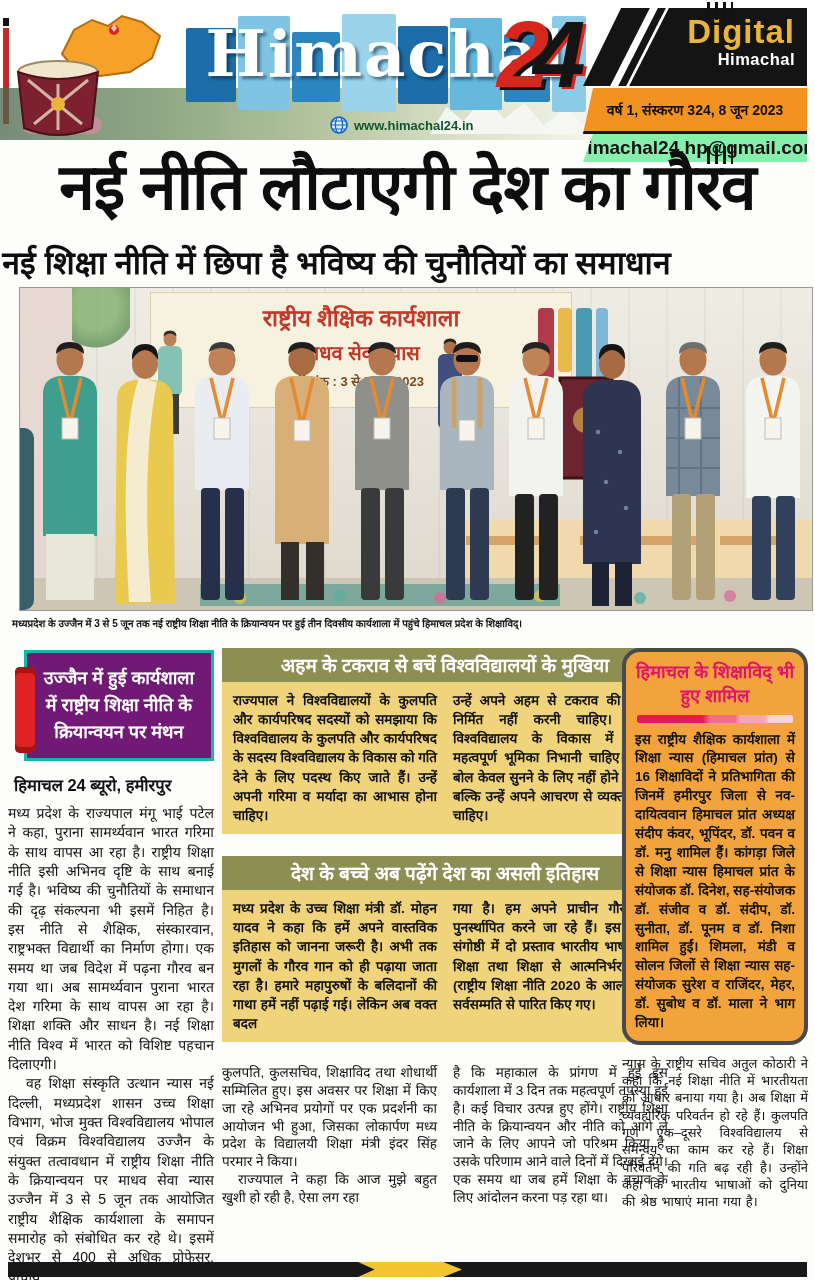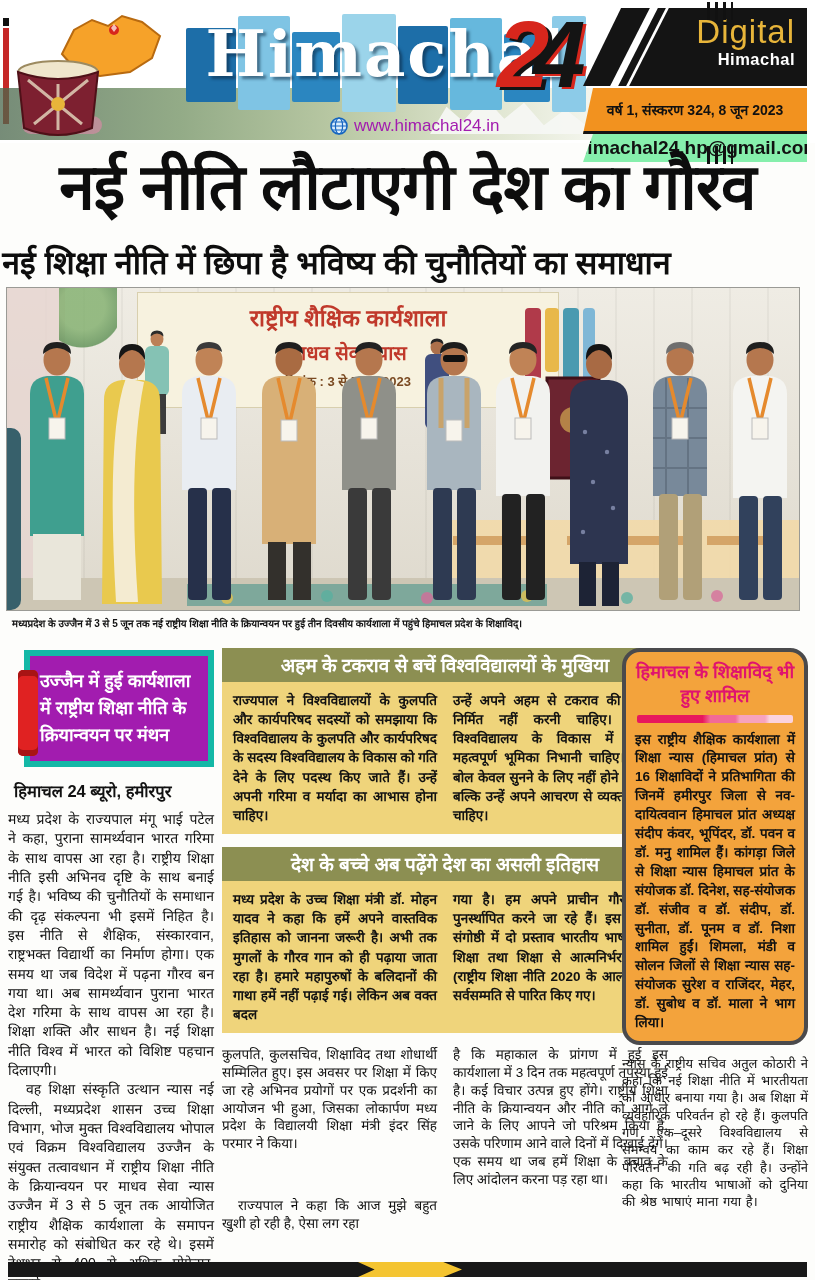--- a/index.html
+++ b/index.html
@@ -30,78 +30,78 @@
   .lb7{left:318px;top:20px;width:46px;height:68px;background:#2b86c0;}
   .lb8{left:366px;top:2px; width:34px;height:96px;background:#8ccbe8;}
   .logo-script{position:absolute;left:0;top:2px;width:400px;text-align:center;
       font-family:"DejaVu Serif","Liberation Serif",serif;font-weight:700;
       font-size:64px;color:#fff;letter-spacing:2px;text-shadow:3px 3px 3px rgba(10,35,60,.55);}
   .logo-24{position:absolute;left:497px;top:8px;font-size:94px;font-weight:900;font-style:italic;line-height:1;}
   .logo-24 .two{color:#d7261c;text-shadow:4px 3px 0 #141414;}
   .logo-24 .four{color:#141414;margin-left:-16px;text-shadow:3px 2px 0 #d7261c;}
 
   .website{position:absolute;left:330px;top:116px;width:240px;display:flex;align-items:center;gap:6px;
-      font-size:17px;font-weight:400;color:#a21caf;}
+      font-size:13px;font-weight:700;color:#14532d;}
 
   .badge-wrap{position:absolute;right:8px;top:8px;width:224px;}
   .badge-black{position:relative;height:78px;background:#141414;clip-path:polygon(17% 0,100% 0,100% 100%,0 100%);
       text-align:right;padding:6px 12px 0 0;box-sizing:border-box;}
   .badge-black .slash1,.badge-black .slash2{position:absolute;top:-4px;height:90px;background:#fff;transform:skewX(-27deg);}
   .slash1{left:46px;width:8px;} .slash2{left:62px;width:3px;}
-  .digital{display:block;font-size:33px;color:#e8b53a;font-weight:400;letter-spacing:1px;line-height:1.1;margin-left:23px;}
+  .digital{display:block;font-size:33px;color:#e8b53a;font-weight:700;letter-spacing:1px;line-height:1.1;margin-left:23px;}
   .newspaper{display:block;font-size:16.5px;color:#fff;font-weight:700;letter-spacing:.5px;}
   .edition-bar{margin-top:2px;background:#f2921f;border-bottom:3px solid #141414;padding:12px 2px;
       text-align:center;font-weight:800;font-size:14px;clip-path:polygon(10px 0,100% 0,100% 100%,0 100%);}
   .email-bar{background:#86efac;padding:3px 4px;display:flex;align-items:center;justify-content:center;gap:6px;
       font-weight:800;font-size:19px;clip-path:polygon(10px 0,100% 0,100% 100%,0 100%);}
   .ticks{position:absolute;width:26px;height:18px;background:repeating-linear-gradient(90deg,#111 0 3px,transparent 3px 8px);}
   .ticks.t1{right:82px;top:2px;} .ticks.t2{right:82px;top:146px;}
 
   
   .headline{position:absolute;left:0;top:146px;width:815px;text-align:center;
       font-size:64px;font-weight:800;line-height:1.3;color:#0d0d0d;letter-spacing:-1px;}
   .subheadline{position:absolute;left:0;top:240px;width:673px;text-align:center;
       font-size:32px;font-weight:800;color:#0d0d0d;}
 
   
-  .photo{position:absolute;left:6px;top:287px;width:792px;height:322px;border:1px solid #9a9a95;
+  .photo{position:absolute;left:19px;top:287px;width:792px;height:322px;border:1px solid #9a9a95;
       background:linear-gradient(#efece4,#ded9cd);overflow:hidden;}
   .drapes{position:absolute;inset:0;background:repeating-linear-gradient(90deg,rgba(60,60,50,.05) 0 2px,transparent 2px 38px);}
   .pink-drape{position:absolute;left:0;top:0;width:58px;height:100%;background:#e6d4d0;opacity:.8;}
   .foliage{position:absolute;left:52px;top:0;width:58px;height:64px;background:radial-gradient(circle at 40% 30%,#7fae6b 40%,#5c8f53 70%,transparent 72%);opacity:.8;}
   .banner{position:absolute;left:130px;top:4px;width:420px;height:114px;background:#f7f2df;border:1px solid #d8cfae;
       text-align:center;color:#c0392b;}
   .banner .l1{font-size:23px;font-weight:800;margin-top:8px;}
   .banner .l2{font-size:20px;font-weight:800;margin-top:6px;}
   .banner .l3{font-size:13px;font-weight:700;margin-top:6px;color:#7a4a22;}
   .photo svg.scene{position:absolute;left:0;bottom:0;}
   .caption{position:absolute;left:12px;top:616px;width:792px;font-size:10px;font-weight:700;color:#141414;}
 
   
   .col{position:absolute;text-align:justify;}
   #col-left{left:8px;top:650px;width:206px;}
   #col-mid{left:222px;top:648px;width:446px;}
   #col-right{left:622px;top:648px;width:186px;}
 
-  .kicker{position:relative;margin-left:16px;background:#a21caf;border:6px solid #14b8a6;color:#fff;
-      padding:12px 10px;font-size:18px;font-weight:700;text-align:left;line-height:1.5;}
+  .kicker{position:relative;margin-left:16px;background:#701a75;border:3px solid #14b8a6;color:#fff;
+      padding:12px 10px;font-size:18px;font-weight:700;text-align:center;line-height:1.5;}
   .ribbon{position:absolute;left:-12px;top:14px;width:20px;height:86px;background:#e02222;border-radius:5px;
       box-shadow:inset 0 6px 0 #a81414, inset 0 -6px 0 #a81414;}
   .byline{margin:12px 0 8px 6px;font-size:16.5px;font-weight:800;text-align:left;}
   .bodytext{font-size:14px;line-height:1.38;}
   .bodytext.indent{text-indent:18px;}
   #col-left .bodytext{word-spacing:1px;}
 
   .sec-head{background:#8c8f52;color:#fff;text-align:center;font-size:19px;font-weight:700;
       padding:4px 2px;}
-  .ybox{background:#efd47b;padding:9px 11px;display:flex;gap:16px;margin-bottom:13px;}
+  .ybox{background:#efd47b;padding:9px 11px;display:flex;gap:16px;margin-bottom:22px;}
   .ybox div{flex:1;font-size:13.5px;font-weight:600;line-height:1.42;text-align:justify;}
   .mid-bottom{display:flex;gap:16px;margin-top:9px;}
   .mid-bottom .mcol{flex:1;font-size:13.5px;line-height:1.32;text-align:justify;}
-  .mid-bottom p{margin:0;} .mid-bottom p.ind{text-indent:16px;margin-top:44px;}
+  .mid-bottom p{margin:0;} .mid-bottom p.ind{text-indent:16px;}
 
   .obox{background:#f3a33c;border:4px solid #4a4a4c;border-radius:18px;padding:8px 9px;box-sizing:border-box;}
   .obox .otitle{color:#e0136f;font-size:18px;font-weight:800;text-align:center;line-height:1.35;}
   .redbar{height:8px;margin:6px 2px 8px 2px;border-radius:2px;
       background:linear-gradient(90deg,#e8175d 0%,#e8175d 42%,#f26a97 47%,#f26a97 63%,#f7a3bd 66%,#f7a3bd 82%,#fbd3de 85%,#fbd3de 100%);}
   .obox .otext{font-size:13.5px;font-weight:600;line-height:1.4;text-align:justify;}
   .closing{margin-top:10px;font-size:13px;line-height:1.33;text-align:justify;word-spacing:1px;}
 
   .bottom-bar{position:absolute;left:8px;right:8px;bottom:3px;height:15px;background:#181818;z-index:9;}
   .bottom-bar .arrow{position:absolute;left:350px;top:0;width:104px;height:15px;background:#f4c430;

